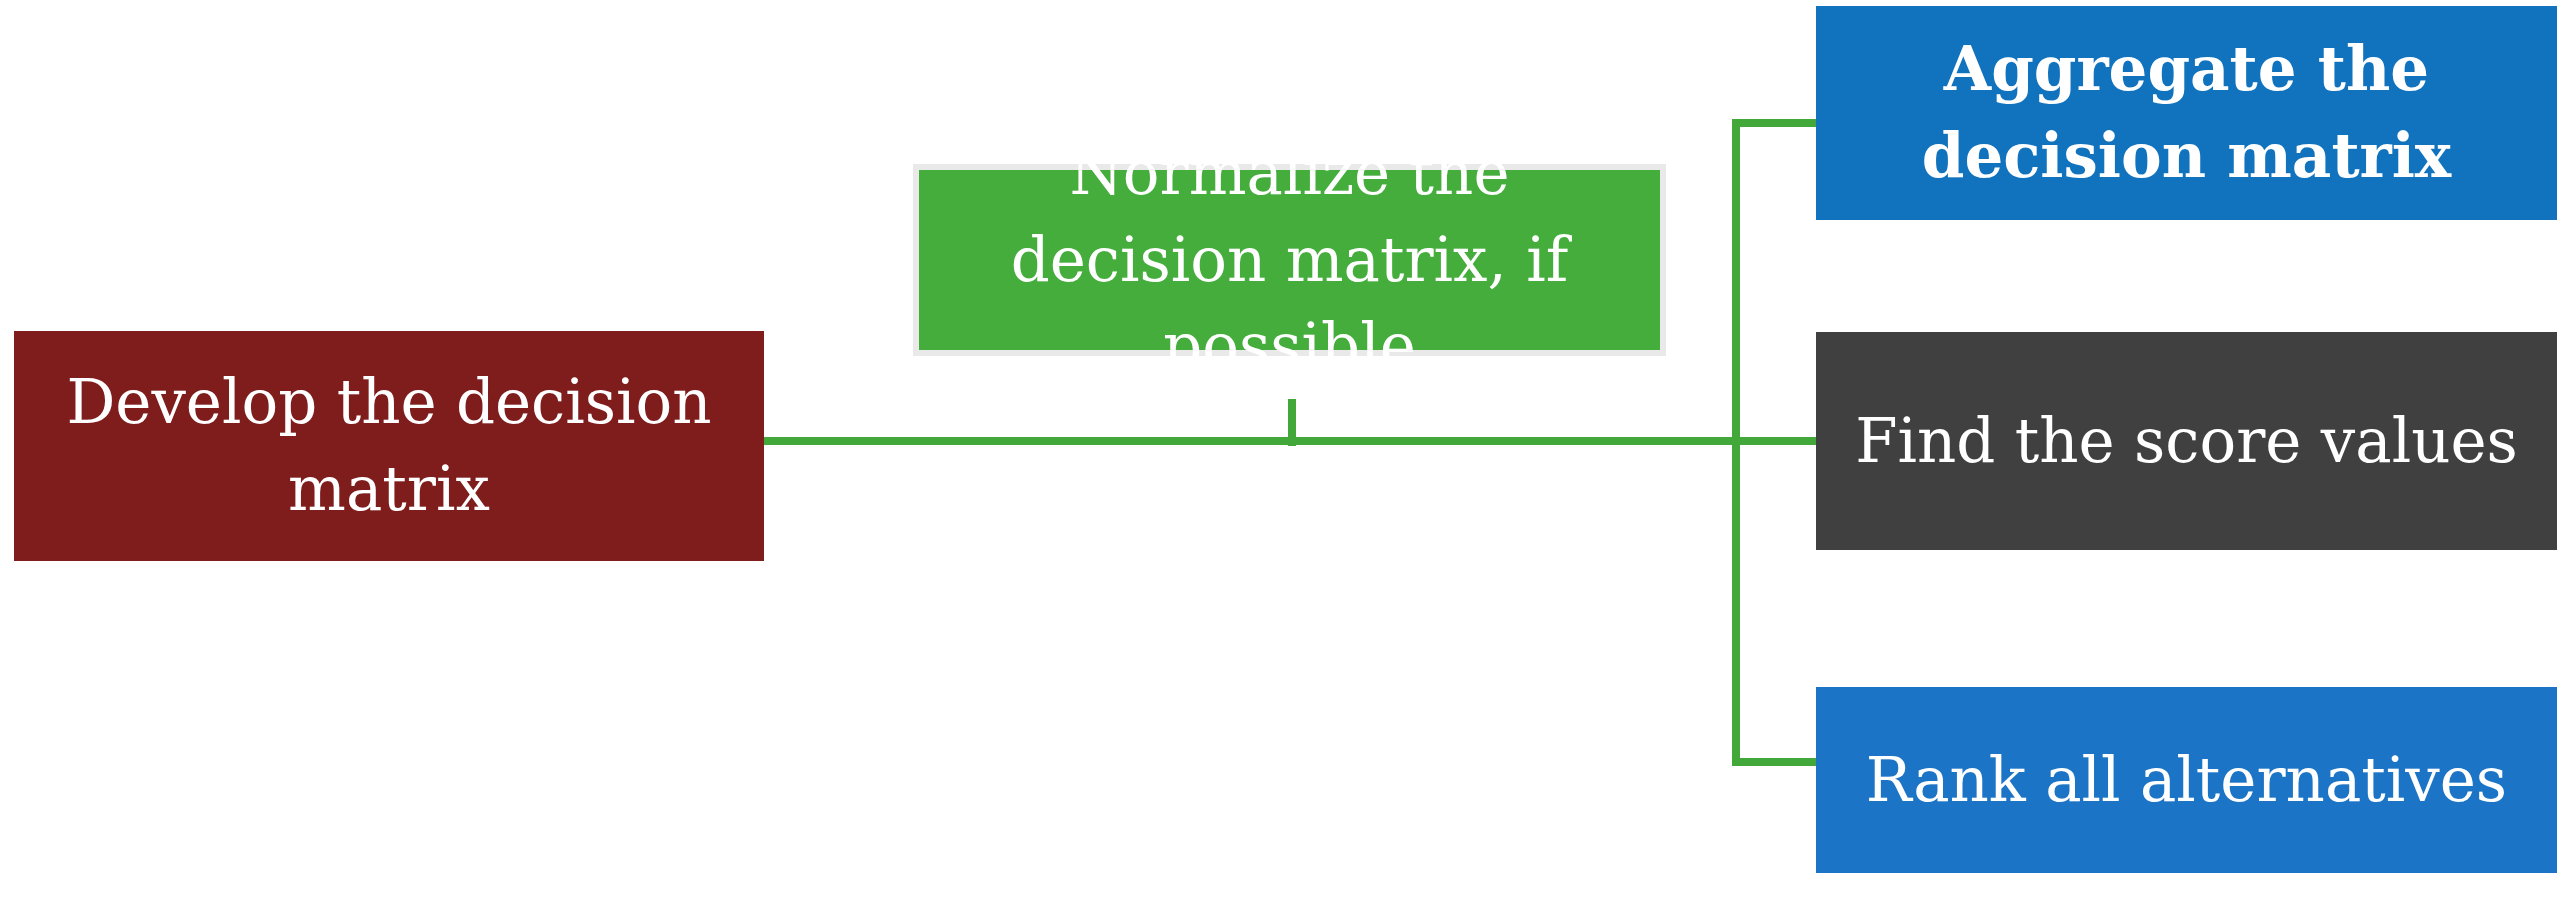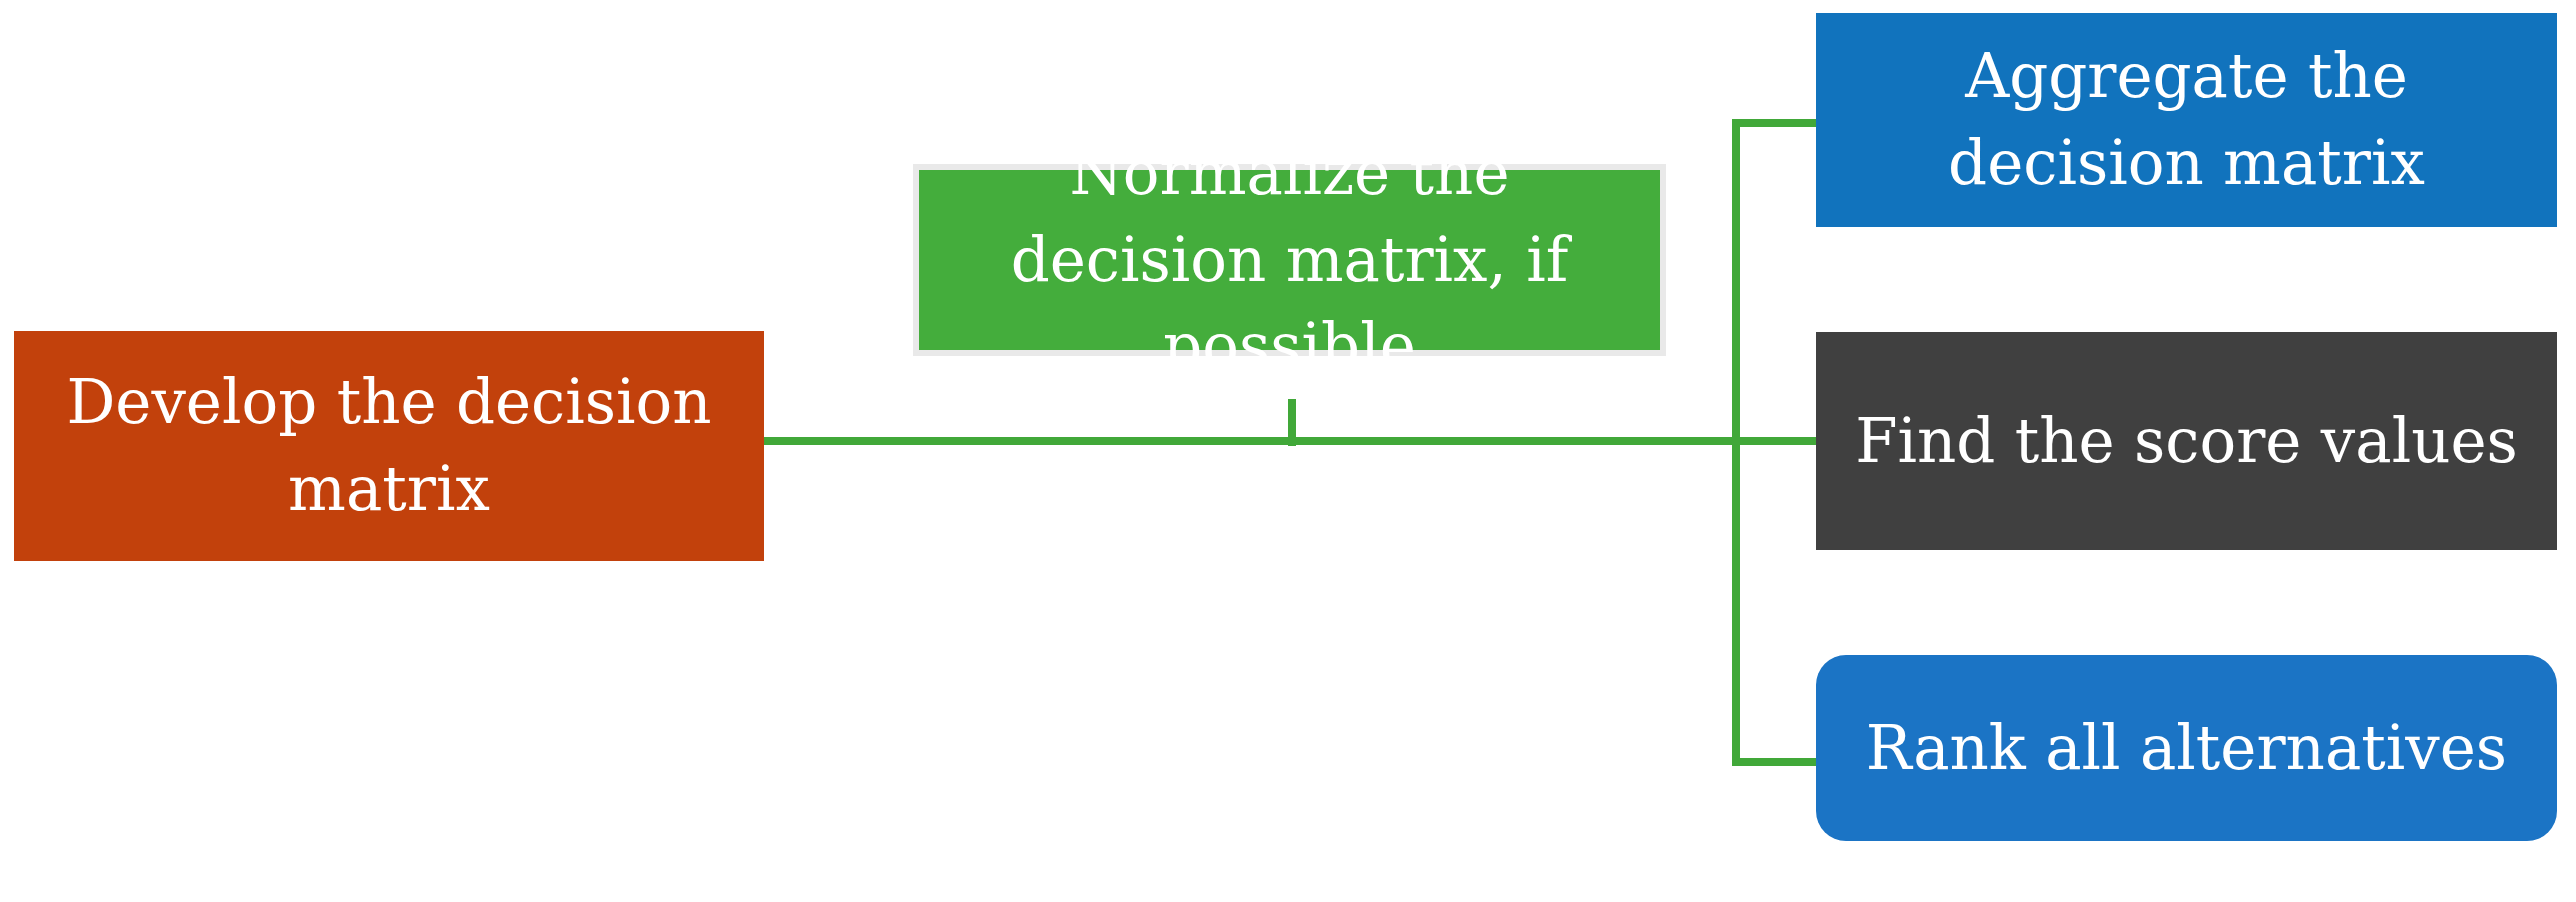--- a/index.html
+++ b/index.html
@@ -18,43 +18,43 @@
     align-items: center;
     justify-content: center;
     text-align: center;
     color: #ffffff;
     font-size: 61px;
     line-height: 1.42;
     padding: 0 35px;
   }
   .node-develop   { left: 14px;   top: 331px; width: 750px; height: 230px; }
   .node-normalize { left: 913px; top: 164px; width: 753px; height: 192px; border: 6.6px solid #e9e9e9; }
-  .node-aggregate { left: 1816px; top: 13px;  width: 741px; height: 214px; }
+  .node-aggregate { left: 1816px; top: 6px;  width: 741px; height: 214px; font-weight: bold; }
   .node-find      { left: 1816px; top: 332px; width: 741px; height: 218px; }
-  .node-rank      { left: 1816px; top: 655px; width: 741px; height: 186px; border-radius: 30px; }
+  .node-rank      { left: 1816px; top: 687px; width: 741px; height: 186px; }
 
   .edge { position: absolute; }
   .edge-main-horizontal { left: 764px;  top: 437px; width: 1052px; height: 8.3px; }
   .edge-normalize-stub  { left: 1288px; top: 399px; width: 8.3px;   height: 47px; }
   .edge-trunk           { left: 1732px; top: 119px; width: 8.3px;   height: 647px; }
   .edge-top-stub        { left: 1732px; top: 119px; width: 84px;  height: 8.3px; }
   .edge-bottom-stub     { left: 1732px; top: 758px; width: 84px;  height: 8.3px; }
 </style>
 </head>
 <body>
 
 <div class="canvas">
 
   <div class="edge edge-main-horizontal" style="background-color: rgb(65, 168, 57);"></div>
   <div class="edge edge-normalize-stub" style="background-color: rgb(65, 168, 57);"></div>
   <div class="edge edge-trunk" style="background-color: rgb(65, 168, 57);"></div>
   <div class="edge edge-top-stub" style="background-color: rgb(65, 168, 57);"></div>
   <div class="edge edge-bottom-stub" style="background-color: rgb(65, 168, 57);"></div>
 
-  <div class="node node-develop" style="background-color: #c2410c;">
+  <div class="node node-develop" style="background-color: #7f1d1d;">
     <span>Develop the decision matrix</span>
   </div>
 
   <div class="node node-normalize" style="background-color: rgb(68, 173, 60);">
     <span>Normalize the decision matrix, if possible</span>
   </div>
 
   <div class="node node-aggregate" style="background-color: rgb(17, 115, 189);">
     <span>Aggregate the decision matrix</span>
   </div>

